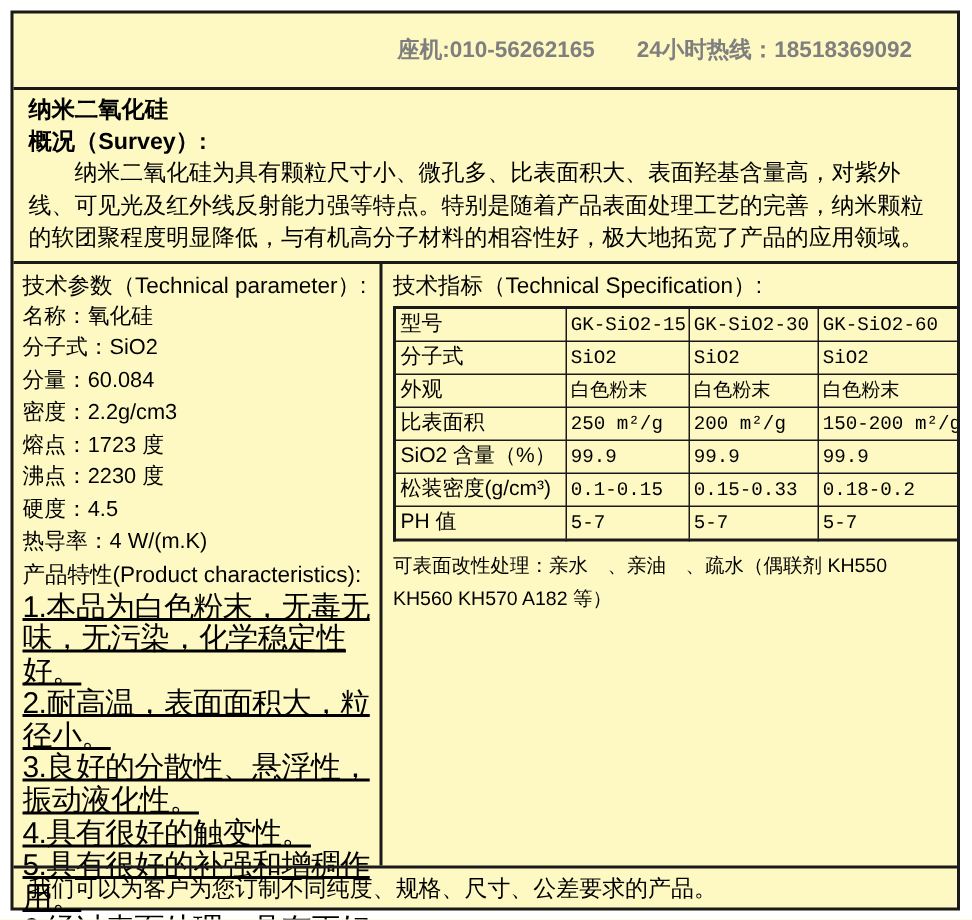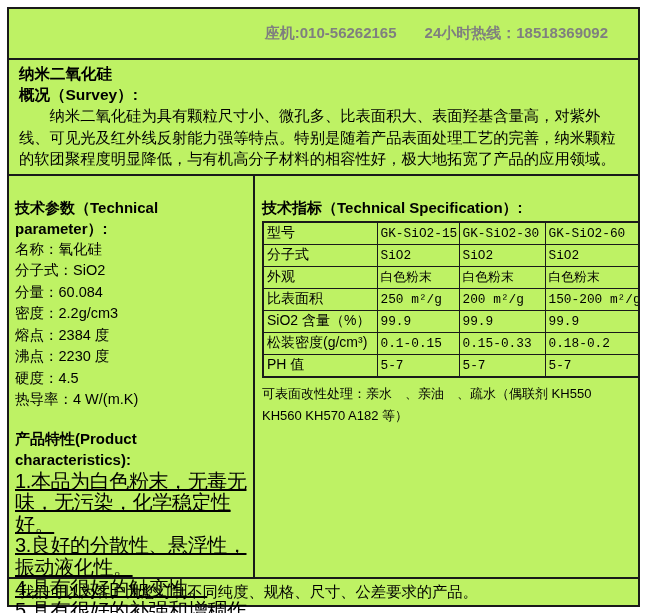--- a/index.html
+++ b/index.html
@@ -5,42 +5,42 @@
   html,body{margin:0;padding:0;}
   body{
     width:648px;height:613px;position:relative;background:#ffffff;
     font-family:"Liberation Sans","DejaVu Sans",sans-serif;color:#000;
     overflow:hidden;
   }
   .smudge{position:absolute;background:#efefef;border-radius:50%;}
   .page{
     position:absolute;left:7px;top:7px;width:633px;height:600px;
     box-sizing:border-box;border:2px solid #1a1a1a;
-    display:flex;flex-direction:column;background:#bef264;
+    display:flex;flex-direction:column;background:#fef9c3;
   }
   
   .contact-row{
     height:49px;flex:0 0 auto;border-bottom:2px solid #1a1a1a;
     display:flex;align-items:center;justify-content:flex-end;
     gap:28px;padding-right:30px;
     color:#7f7f7f;font-weight:bold;font-size:15px;
   }
   
   .intro-row{flex:0 0 auto;border-bottom:2px solid #1a1a1a;padding:3px 10px 4px 10px;}
   .doc-title{font-weight:bold;font-size:15.5px;line-height:21px;}
   .survey-heading{font-weight:bold;font-size:15.5px;line-height:21px;}
   .intro-paragraph{margin:0;font-size:15.3px;line-height:21.5px;text-indent:2em;}
   
   .columns-row{flex:1 1 auto;display:flex;min-height:0;}
   .col-left{
     width:246px;flex:0 0 auto;box-sizing:border-box;
     border-right:2px solid #1a1a1a;padding:4px 5px 0 6px;
   }
   .col-right{flex:1 1 auto;padding:4px 0 0 7px;min-width:0;}
-  .section-heading{font-weight:bold;font-size:15px;line-height:21px;margin-top:17px;}
+  .section-heading{font-weight:normal;font-size:15px;line-height:21px;}
   .param-line{font-size:14.5px;line-height:21.5px;white-space:nowrap;}
   .char-list{margin-top:1px;}
   .char-item{font-size:20px;line-height:21.6px;letter-spacing:-0.4px;text-decoration:underline;}
   
   .spec-table{
     border-collapse:collapse;table-layout:fixed;width:376px;margin-top:3px;
     border:2px solid #1a1a1a;
   }
   .spec-table td{
     border:1.5px solid #1a1a1a;height:21px;padding:0 3px;
@@ -81,28 +81,29 @@
   </div>
 
   <div class="columns-row">
 
     <div class="col-left">
       <div class="section-heading">技术参数（Technical parameter）:</div>
       <div class="param-line">名称：氧化硅</div>
       <div class="param-line">分子式：SiO2</div>
       <div class="param-line">分量：60.084</div>
       <div class="param-line">密度：2.2g/cm3</div>
-      <div class="param-line">熔点：2384 度</div>
+      <div class="param-line">熔点：1723 度</div>
       <div class="param-line">沸点：2230 度</div>
       <div class="param-line">硬度：4.5</div>
       <div class="param-line">热导率：4 W/(m.K)</div>
 
       <div class="section-heading">产品特性(Product characteristics):</div>
       <div class="char-list">
         <div class="char-item">1.本品为白色粉末，无毒无味，无污染，化学稳定性好。</div>
+        <div class="char-item">2.耐高温，表面面积大，粒径小。</div>
         <div class="char-item">3.良好的分散性、悬浮性，振动液化性。</div>
         <div class="char-item">4.具有很好的触变性。</div>
         <div class="char-item">5.具有很好的补强和增稠作用。</div>
         <div class="char-item">6.经过表面处理，具有更好的亲水和亲油性。</div>
 
       </div>
     </div>
 
     <div class="col-right">
       <div class="section-heading">技术指标（Technical Specification）:</div>

